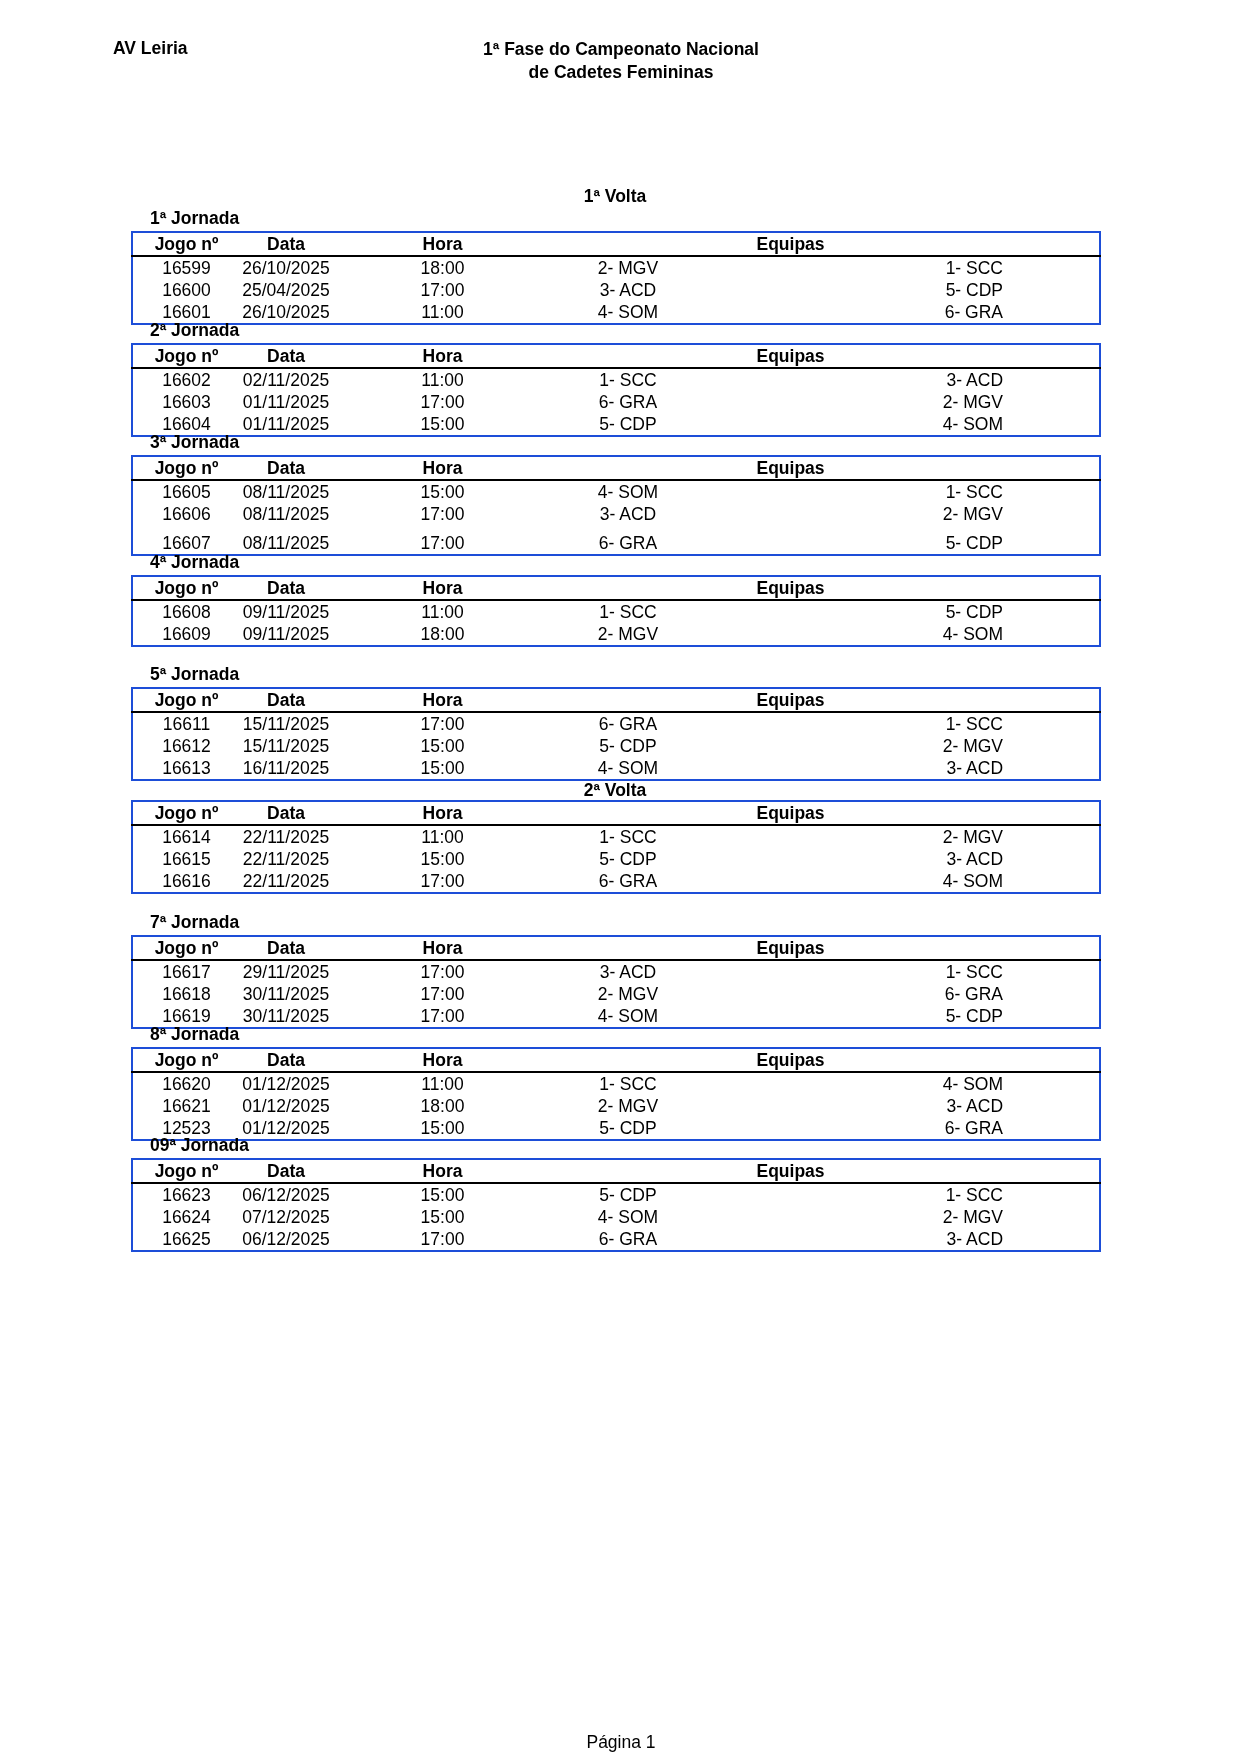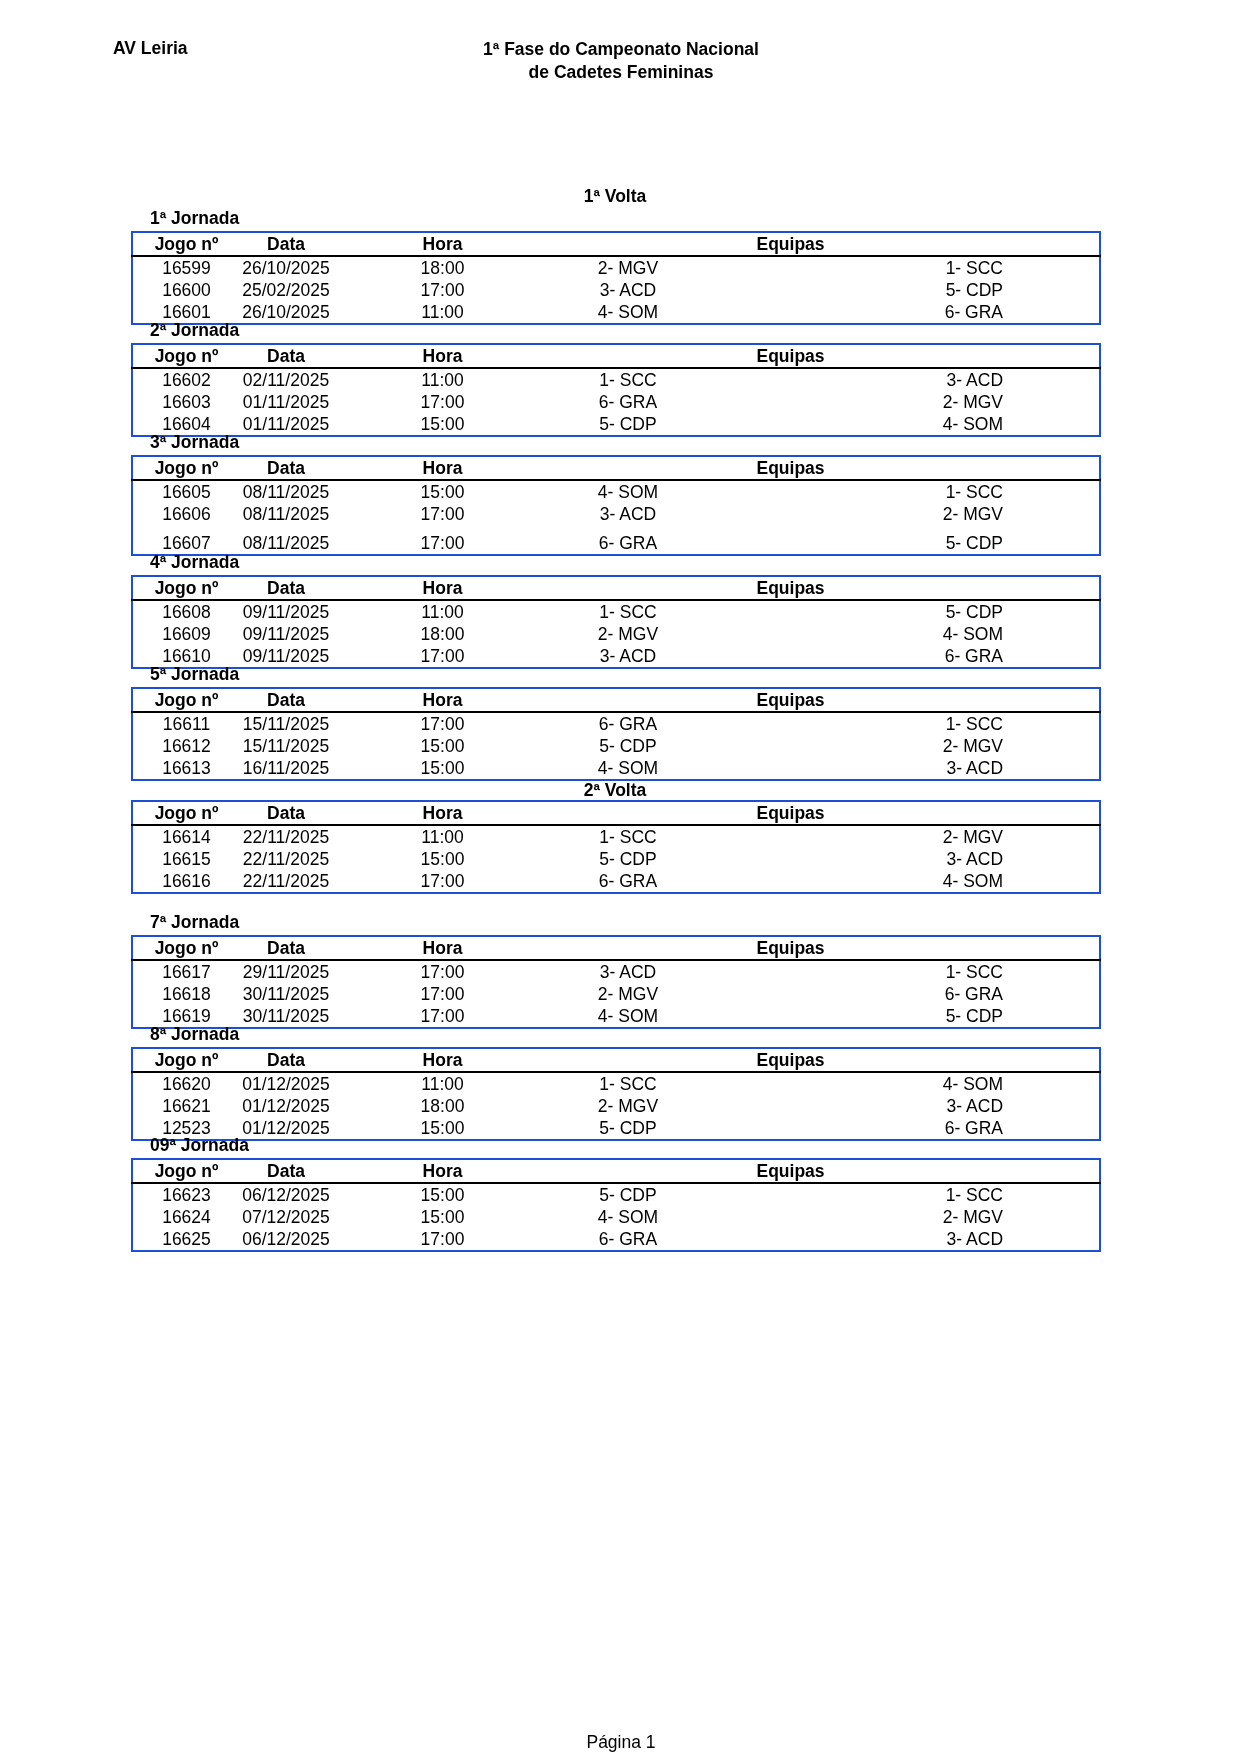--- a/index.html
+++ b/index.html
@@ -76,21 +76,21 @@
     <tbody>
       <tr>
         <td class="c-jogo">16599</td>
         <td class="c-data">26/10/2025</td>
         <td class="c-hora">18:00</td>
         <td class="c-home">2- MGV</td>
         <td class="c-away">1- SCC</td>
       </tr>
       <tr>
         <td class="c-jogo">16600</td>
-        <td class="c-data">25/02/2025</td>
+        <td class="c-data">25/04/2025</td>
         <td class="c-hora">17:00</td>
         <td class="c-home">3- ACD</td>
         <td class="c-away">5- CDP</td>
       </tr>
       <tr>
         <td class="c-jogo">16601</td>
         <td class="c-data">26/10/2025</td>
         <td class="c-hora">11:00</td>
         <td class="c-home">4- SOM</td>
         <td class="c-away">6- GRA</td>
@@ -213,27 +213,20 @@
         <td class="c-home">1- SCC</td>
         <td class="c-away">5- CDP</td>
       </tr>
       <tr>
         <td class="c-jogo">16609</td>
         <td class="c-data">09/11/2025</td>
         <td class="c-hora">18:00</td>
         <td class="c-home">2- MGV</td>
         <td class="c-away">4- SOM</td>
       </tr>
-      <tr>
-        <td class="c-jogo">16610</td>
-        <td class="c-data">09/11/2025</td>
-        <td class="c-hora">17:00</td>
-        <td class="c-home">3- ACD</td>
-        <td class="c-away">6- GRA</td>
-      </tr>
     </tbody>
   </table>
 </div>
 
 <div class="abs jornada j5">
   <div class="jlabel">5ª Jornada</div>
   <table class="games">
     <colgroup>
         <col class="col-jogo">
         <col class="col-data">

